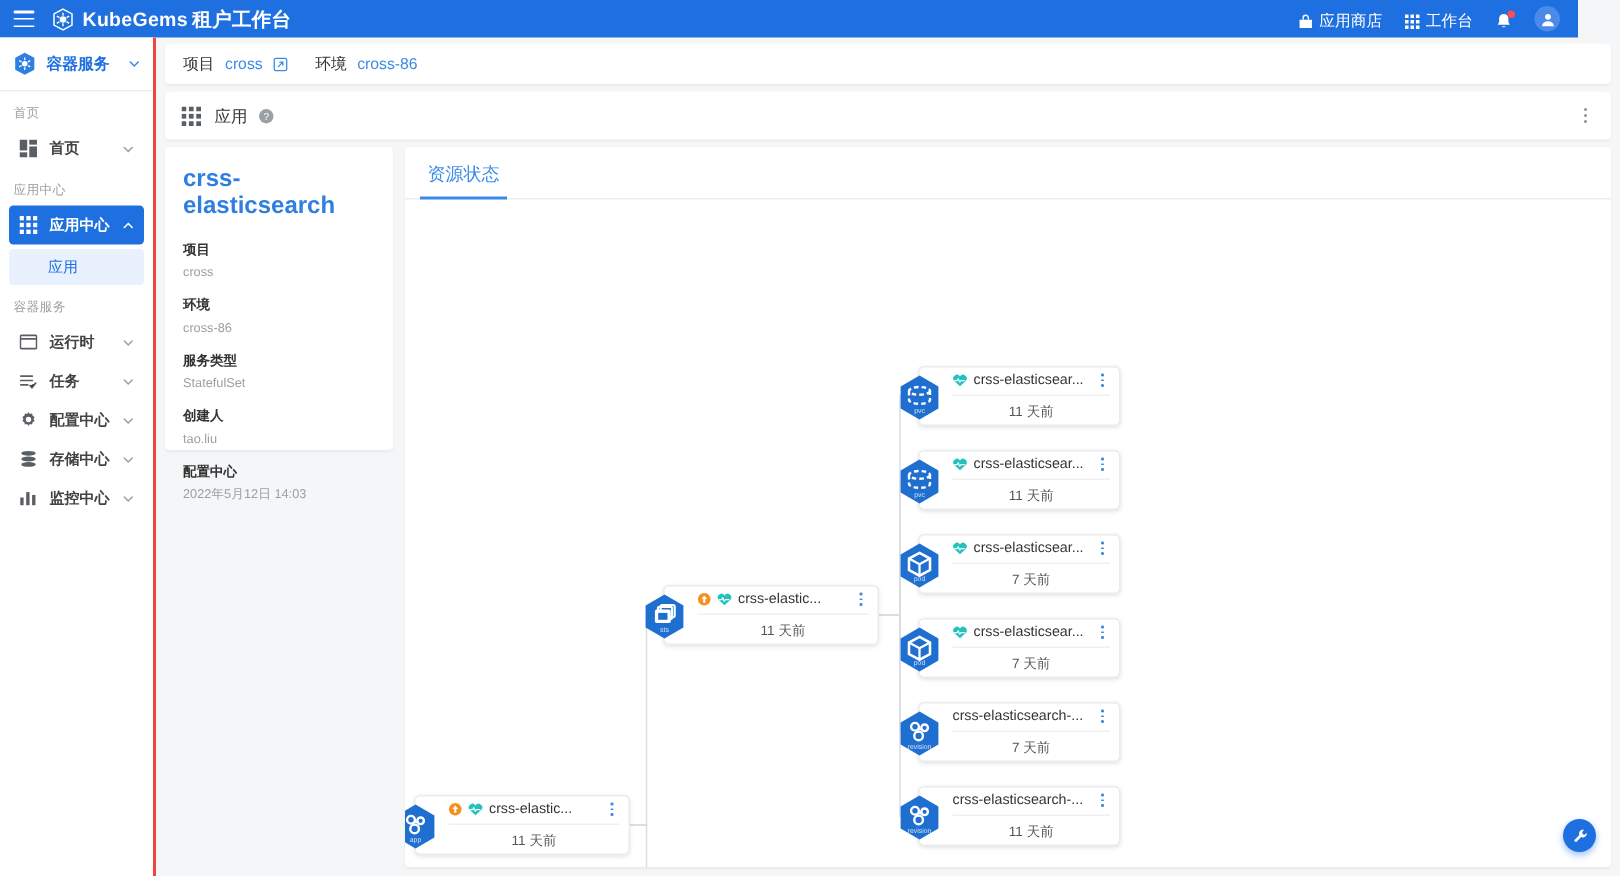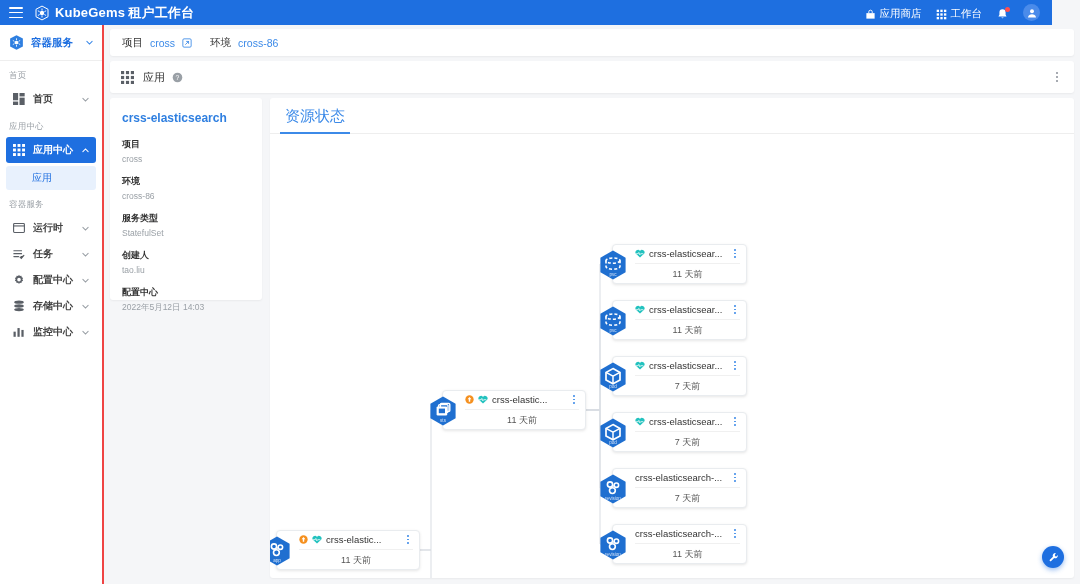--- a/index.html
+++ b/index.html
@@ -86,31 +86,31 @@
   .tb-desc { font-size: 9px; color: #9aa0a6; }
   .dots-v { margin-left: auto; cursor: pointer; width: 12px; display:flex; flex-direction:column; align-items:center; gap:2px;}
   .dots-v i { width: 2px; height: 2px; background: #8a8f98; border-radius: 50%; display:block;}
 
   .content { position: absolute; top: 73px; left: 6px; width: 964px; height: 480px; display: flex; }
 
   .infocard {
     width: 152px; background: #fff; border-radius: 3px; padding: 13px 12px 0 12px;
     box-shadow: 0 1px 2px rgba(0,0,0,.05); height: 202px;
   }
-  .info-title { font-size: 12px; color: #2f7fe0; font-weight: bold; margin-bottom: 13px; }
+  .info-title { font-size: 16px; color: #2f7fe0; font-weight: bold; margin-bottom: 13px; }
   .info-k { font-size: 9px; color: #333; font-weight: bold; margin-bottom: 3px; }
   .info-v { font-size: 8.5px; color: #9aa0a6; margin-bottom: 11px; }
 
   .graphcard {
     margin-left: 8px; flex: 1; background: #fff; border-radius: 3px;
     box-shadow: 0 1px 2px rgba(0,0,0,.05); position: relative; overflow: hidden;
   }
   .tabs { padding: 9px 0 0 10px; }
   .tab {
-    display: inline-block; font-size: 15px; color: #3c8ae8; padding: 0 5px 6px 5px;
+    display: inline-block; font-size: 12px; color: #3c8ae8; padding: 0 5px 6px 5px;
     border-bottom: 2px solid #3c8ae8; cursor: pointer;
   }
   .tabs-line { height: 1px; background: #eee; margin-top: -1px; }
 
   .canvas { position: absolute; top: 36px; left: 0; right: 0; bottom: 0; }
   .canvas svg.links { position: absolute; top: 0; left: 0; }
 
   .node {
     position: absolute; background: #fff; border: 1px solid #e9ecef; border-radius: 4px;
     box-shadow: 0 1px 3px rgba(0,0,0,.10);

